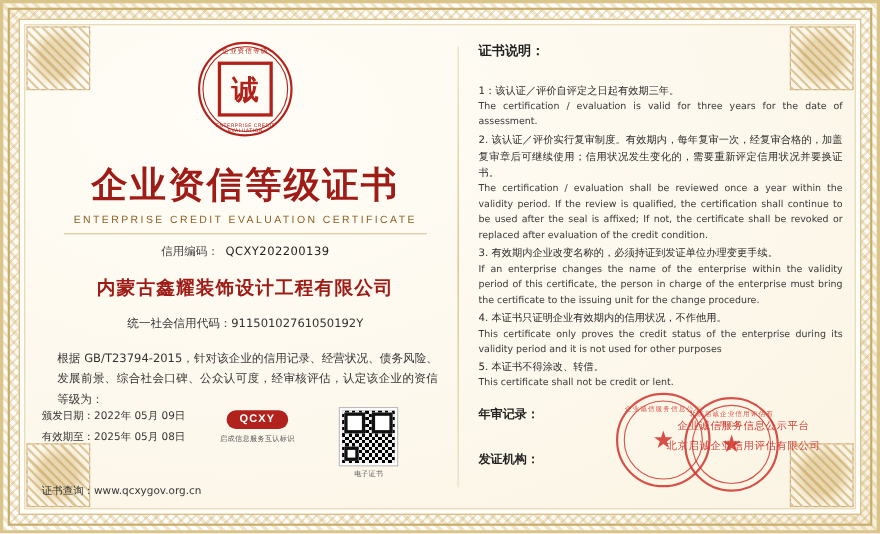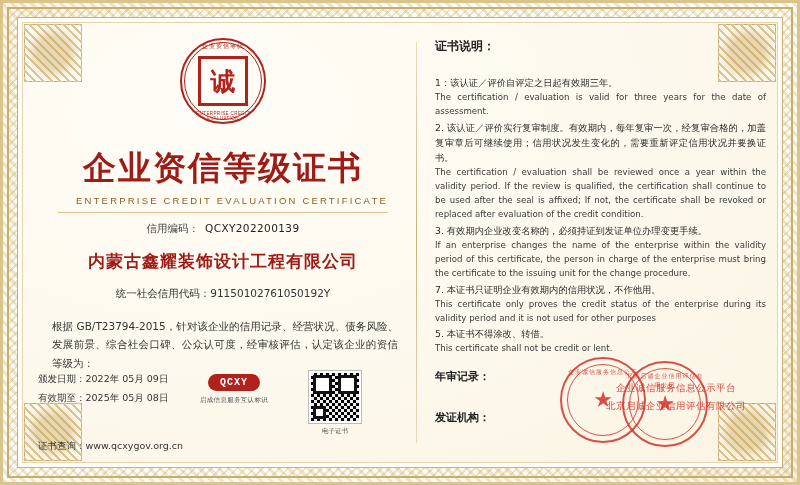--- a/index.html
+++ b/index.html
@@ -99,21 +99,21 @@
 
   .title-cn{
     margin-top:22px;
     text-align:center;
     font-family:"DejaVu Sans", sans-serif;
     font-size:33px; font-weight:bold; letter-spacing:2px;
     color:#9e1b16;
     text-shadow:0 1px 0 rgba(255,255,255,.6);
   }
   .title-en{
-    text-align:right;
+    text-align:center;
     font-size:9.5px; letter-spacing:2.2px; color:#8d5f23;
     margin-top:4px;
     border-bottom:1px solid #d8c492;
     padding-bottom:6px;
     width:330px; margin-left:auto; margin-right:auto;
   }
   .row-label{
     display:flex; justify-content:center; align-items:baseline;
     gap:6px; margin-top:9px; font-size:10.5px; color:#3a3a3a;
     font-family:"DejaVu Sans", sans-serif;
@@ -146,21 +146,21 @@
   }
   .f-rows{ display:flex; align-items:flex-start; }
   .f-left{ width:150px; font-size:9.5px; color:#333; line-height:2.0;
     font-family:"DejaVu Sans", sans-serif;}
   .f-mid{ width:92px; text-align:center; padding-top:2px;}
   .f-right{ width:110px; text-align:center; padding-top:2px;}
   .qcxy-badge{
     display:inline-block; background:#b2221c; color:#fff;
     font-size:10px; font-weight:bold; letter-spacing:1px;
     padding:3px 12px; border-radius:11px;
-    font-family:Liberation Mono, monospace;
+    font-family:Liberation Sans, sans-serif;
   }
   .badge-cap{ font-size:6.5px; color:#555; margin-top:5px; letter-spacing:.3px;}
   .qr{
     width:52px; height:52px; margin:0 auto;
     background:
       repeating-linear-gradient(0deg,#111 0 3px, #fff 3px 6px),
       repeating-linear-gradient(90deg,#111 0 3px, #fff 3px 6px);
     background-blend-mode:difference;
     border:2px solid #fff;
     outline:1px solid #bbb;
@@ -296,21 +296,21 @@
 
     <div class="right">
       <div class="r-title">证书说明：</div>
 
       <div class="r-item">1：该认证／评价自评定之日起有效期三年。</div>
       <div class="r-item en">The certification / evaluation is valid for three years for the date of assessment.</div>
       <div class="r-item">2. 该认证／评价实行复审制度。有效期内，每年复审一次，经复审合格的，加盖复审章后可继续使用；信用状况发生变化的，需要重新评定信用状况并要换证书。</div>
       <div class="r-item en">The certification / evaluation shall be reviewed once a year within the validity period. If the review is qualified, the certification shall continue to be used after the seal is affixed; If not, the certificate shall be revoked or replaced after evaluation of the credit condition.</div>
       <div class="r-item">3. 有效期内企业改变名称的，必须持证到发证单位办理变更手续。</div>
       <div class="r-item en">If an enterprise changes the name of the enterprise within the validity period of this certificate, the person in charge of the enterprise must bring the certificate to the issuing unit for the change procedure.</div>
-      <div class="r-item">7. 本证书只证明企业有效期内的信用状况，不作他用。</div>
+      <div class="r-item">4. 本证书只证明企业有效期内的信用状况，不作他用。</div>
       <div class="r-item en">This certificate only proves the credit status of the enterprise during its validity period and it is not used for other purposes</div>
       <div class="r-item">5. 本证书不得涂改、转借。</div>
       <div class="r-item en">This certificate shall not be credit or lent.</div>
 
       <div class="r-sub">年审记录：</div>
       <div class="r-sub2">发证机构：</div>
 
       <div class="stamps">
         <div class="stamp s1">
           <div class="in"></div>

